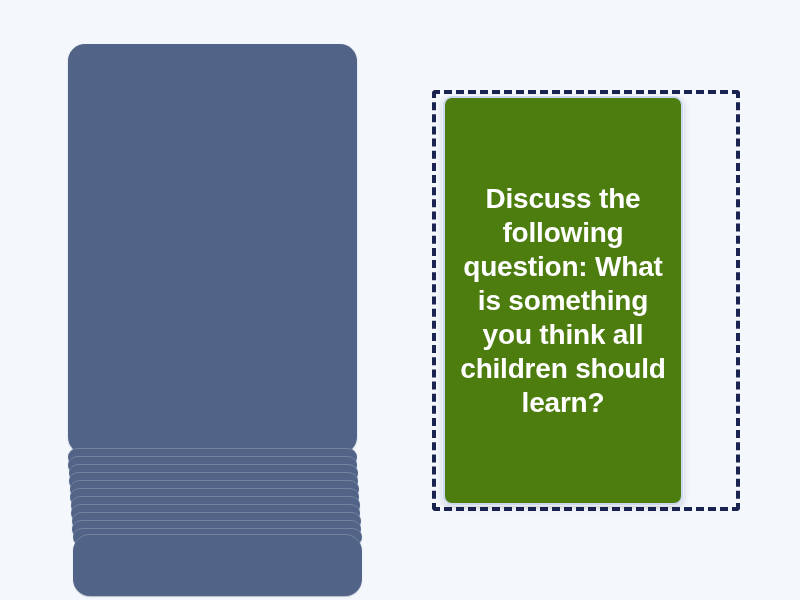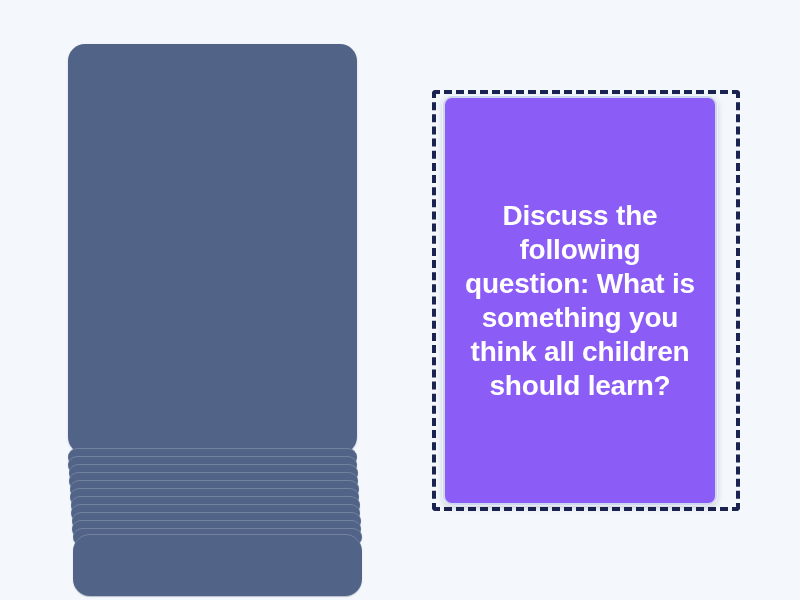--- a/index.html
+++ b/index.html
@@ -67,24 +67,24 @@
     height: 421px;
     border: 4px dashed #1b2351;
     border-radius: 4px;
     background: transparent;
   }
 
   #question-card {
     position: absolute;
     left: 443px;
     top: 96px;
-    width: 274px;
+    width: 240px;
     height: 409px;
     border-radius: 9px;
-    background: #8b5cf6;
+    background: #4d7c0f;
     border: 2px solid #cbd8ef;
     box-shadow: 0 0 0 1px rgba(255,255,255,0.55),
                 0 2px 6px rgba(30,40,80,0.25);
     display: flex;
     align-items: center;
     justify-content: center;
     padding: 14px 10px;
   }
 
   #question-text {

